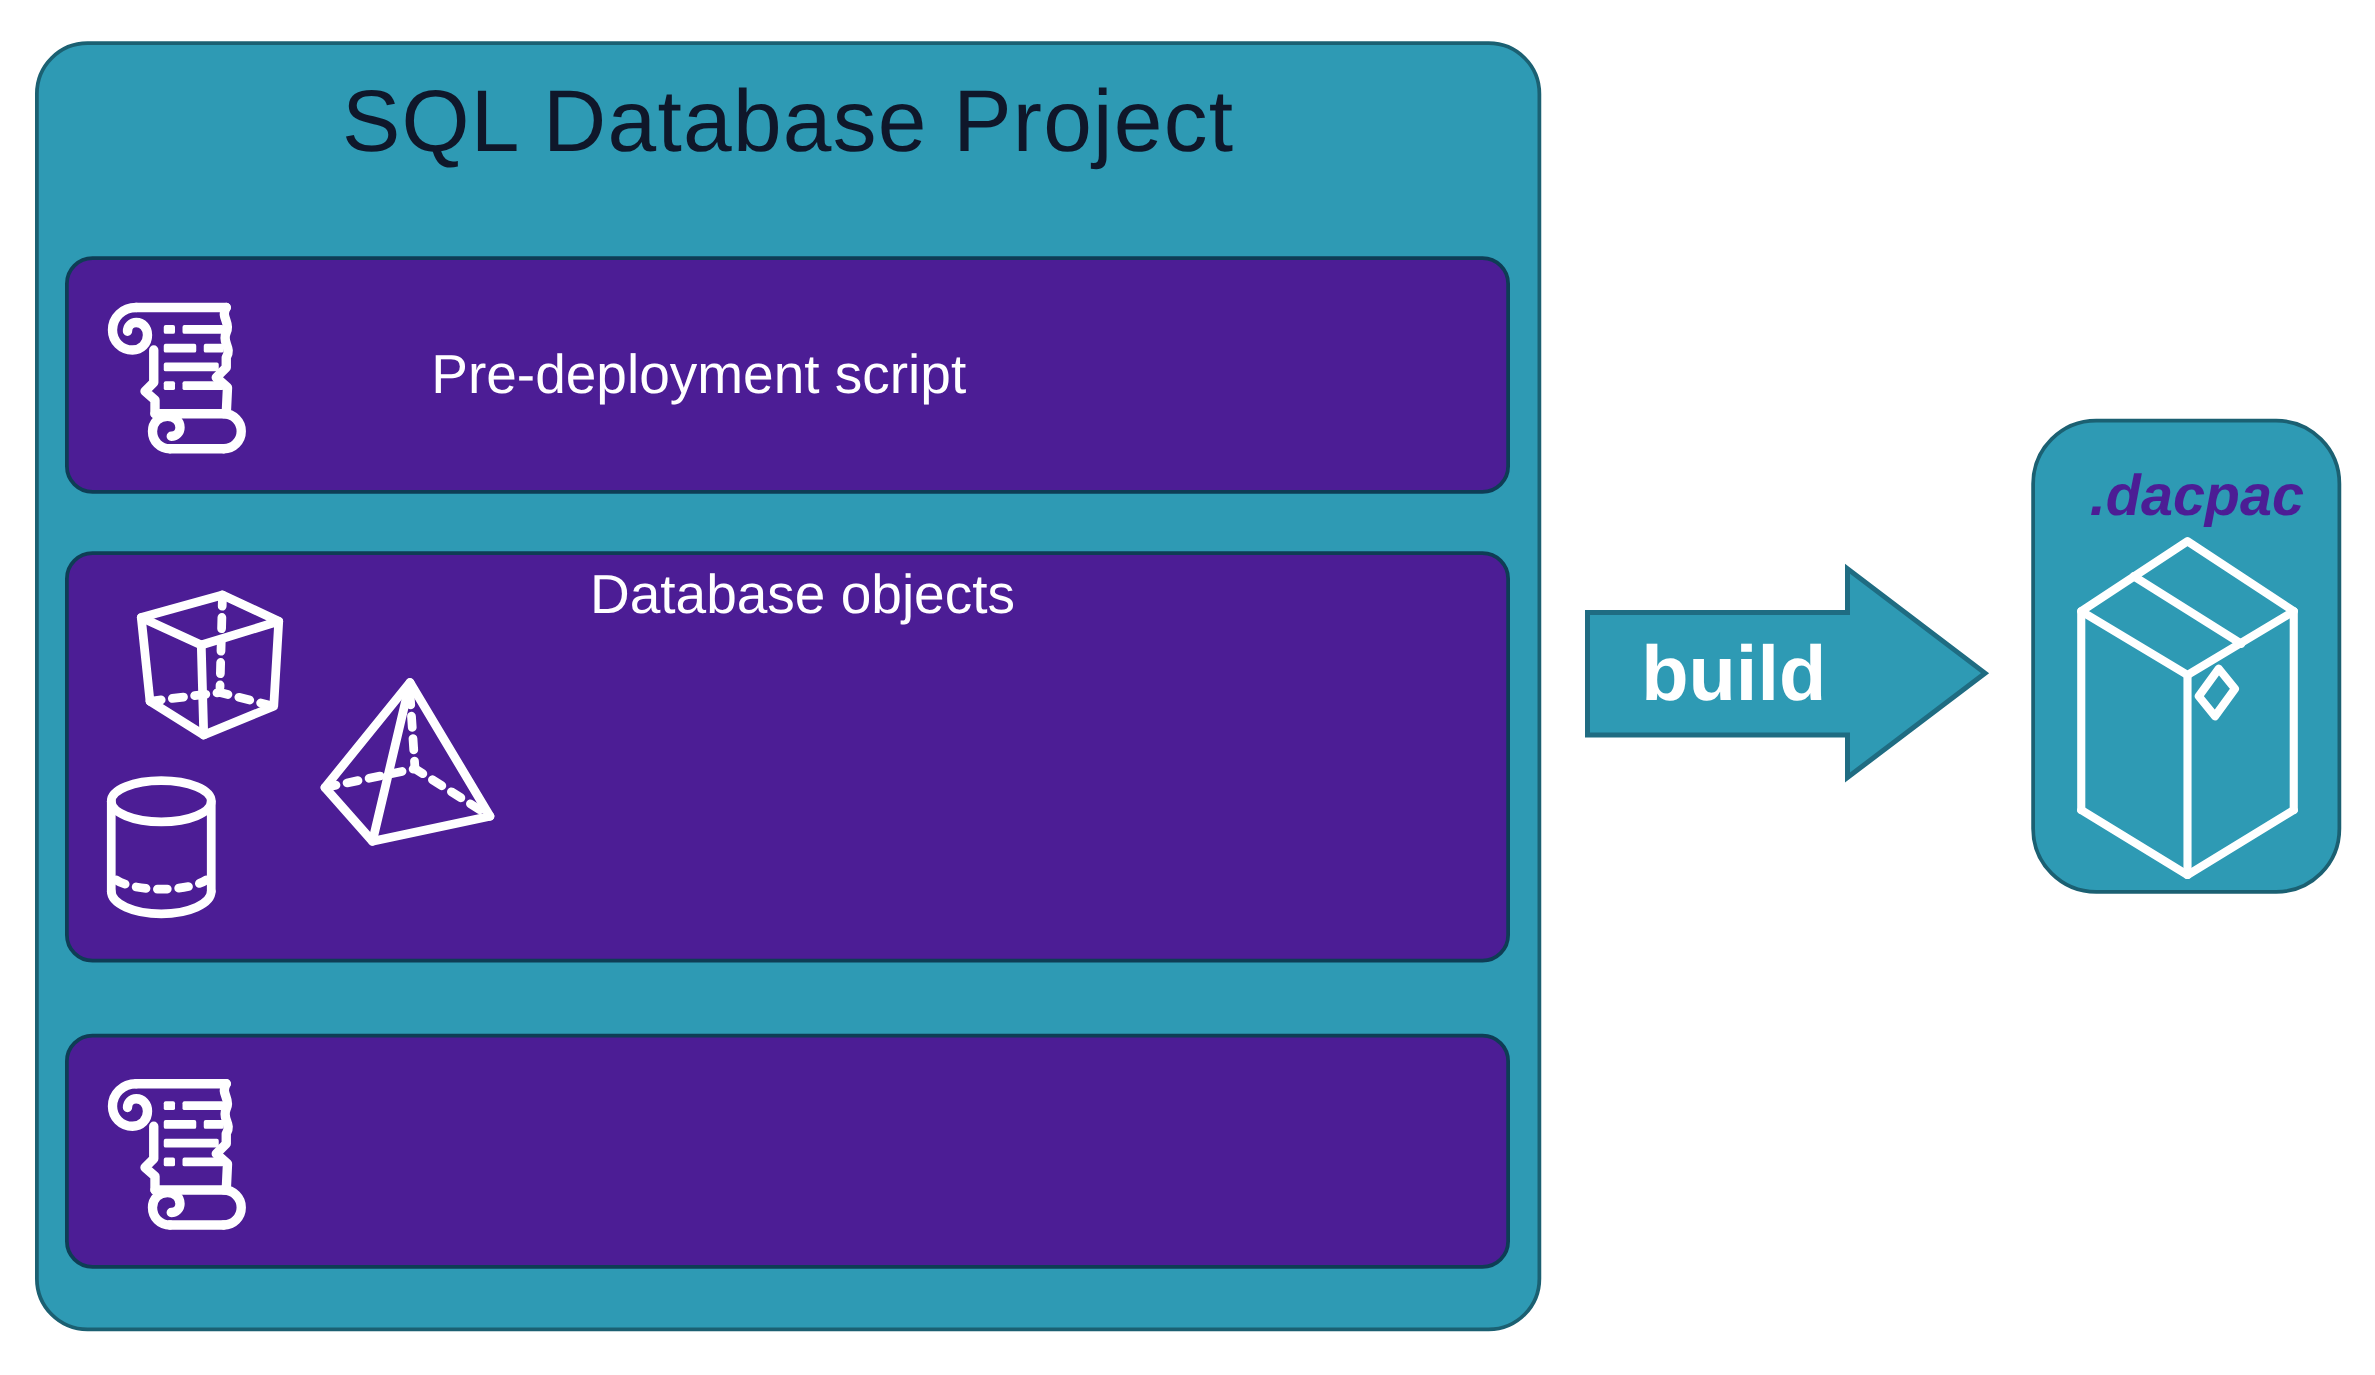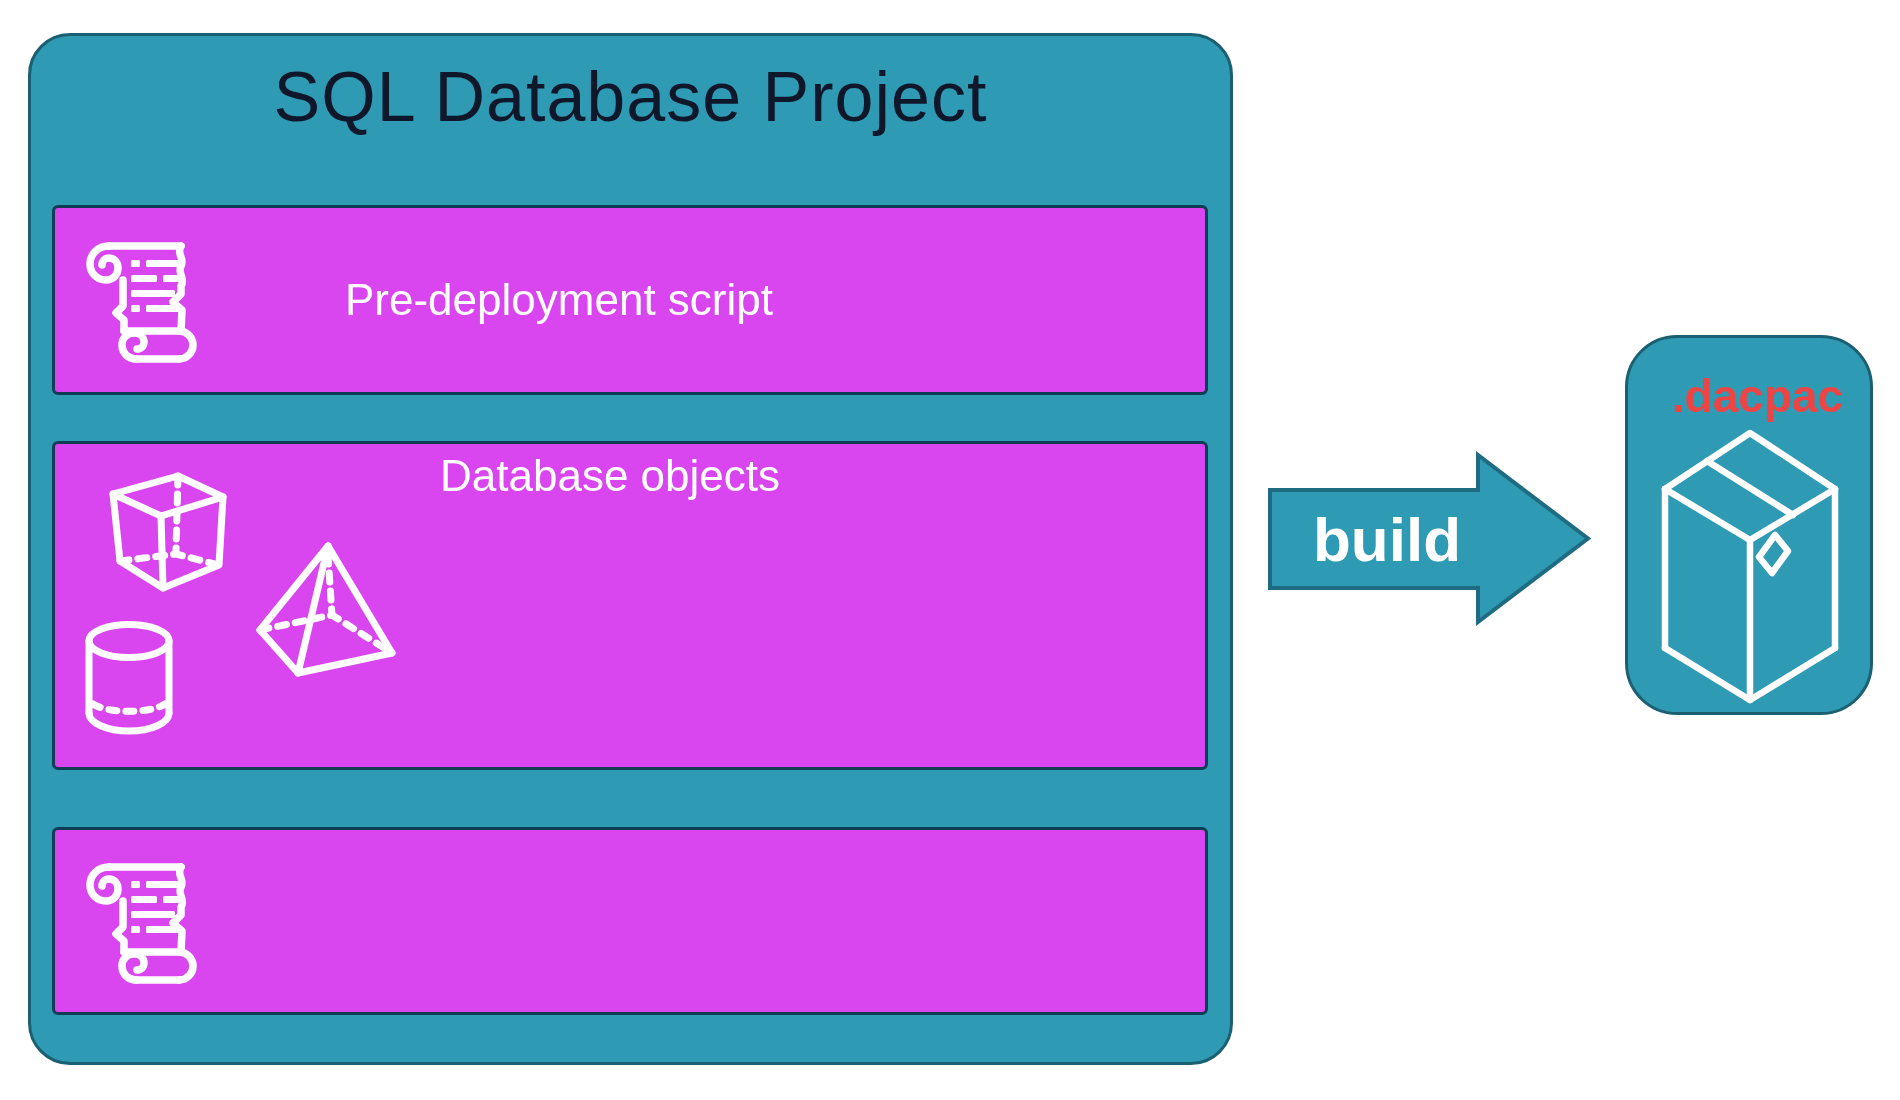--- a/index.html
+++ b/index.html
@@ -15,34 +15,34 @@
   }
   .project-title{
     left:28px;top:52px;width:1205px;height:90px;
     display:flex;align-items:center;justify-content:center;
     color:#0f172a;font-size:70px;font-weight:400;letter-spacing:1px;
   }
 
   
   .inner-box{
     left:52px;width:1156px;
-    background:#d946ef;border:3px solid #0e3d55;border-radius:6px;
+    background:#4c1d95;border:3px solid #0e3d55;border-radius:22px;
     box-sizing:border-box;
   }
   .box-pre{top:205px;height:190px;}
   .box-objects{top:441px;height:329px;}
   .box-post{top:827px;height:188px;}
 
   .inner-label{
     color:#ffffff;font-size:44px;font-weight:400;line-height:1.0;
     display:flex;align-items:center;height:100%;
   }
   .label-pre,.label-post{position:absolute;left:290px;top:0;height:100%;}
   .label-objects{
-    position:absolute;left:385px;top:0;height:100%;
+    position:absolute;left:417px;top:0;height:100%;
     display:flex;flex-direction:column;justify-content:flex-start;
     color:#ffffff;font-size:44px;font-weight:400;line-height:64px;
   }
 
   
   .icon-svg{display:block;}
 
   
   .arrow-svg{left:1262px;top:448px;}
   .arrow-label{
@@ -54,21 +54,21 @@
 
   
   .dacpac-box{
     left:1625px;top:335px;width:248px;height:380px;
     background:#2e9ab4;border:3px solid #1b6072;border-radius:52px;
     box-sizing:border-box;
   }
   .dacpac-label{
     left:1625px;top:366px;width:265px;height:60px;
     display:flex;align-items:center;justify-content:center;
-    color:#ef4444;font-size:46px;font-weight:700;
+    color:#4c1d95;font-size:46px;font-weight:700;font-style:italic;
   }
 </style>
 </head>
 <body>
 
 <div class="abs project-box"></div>
 <div class="abs project-title">SQL Database Project</div>
 
 <div class="abs inner-box box-pre">
   <span class="abs icon-svg" style="left:24px;top:26px;">

